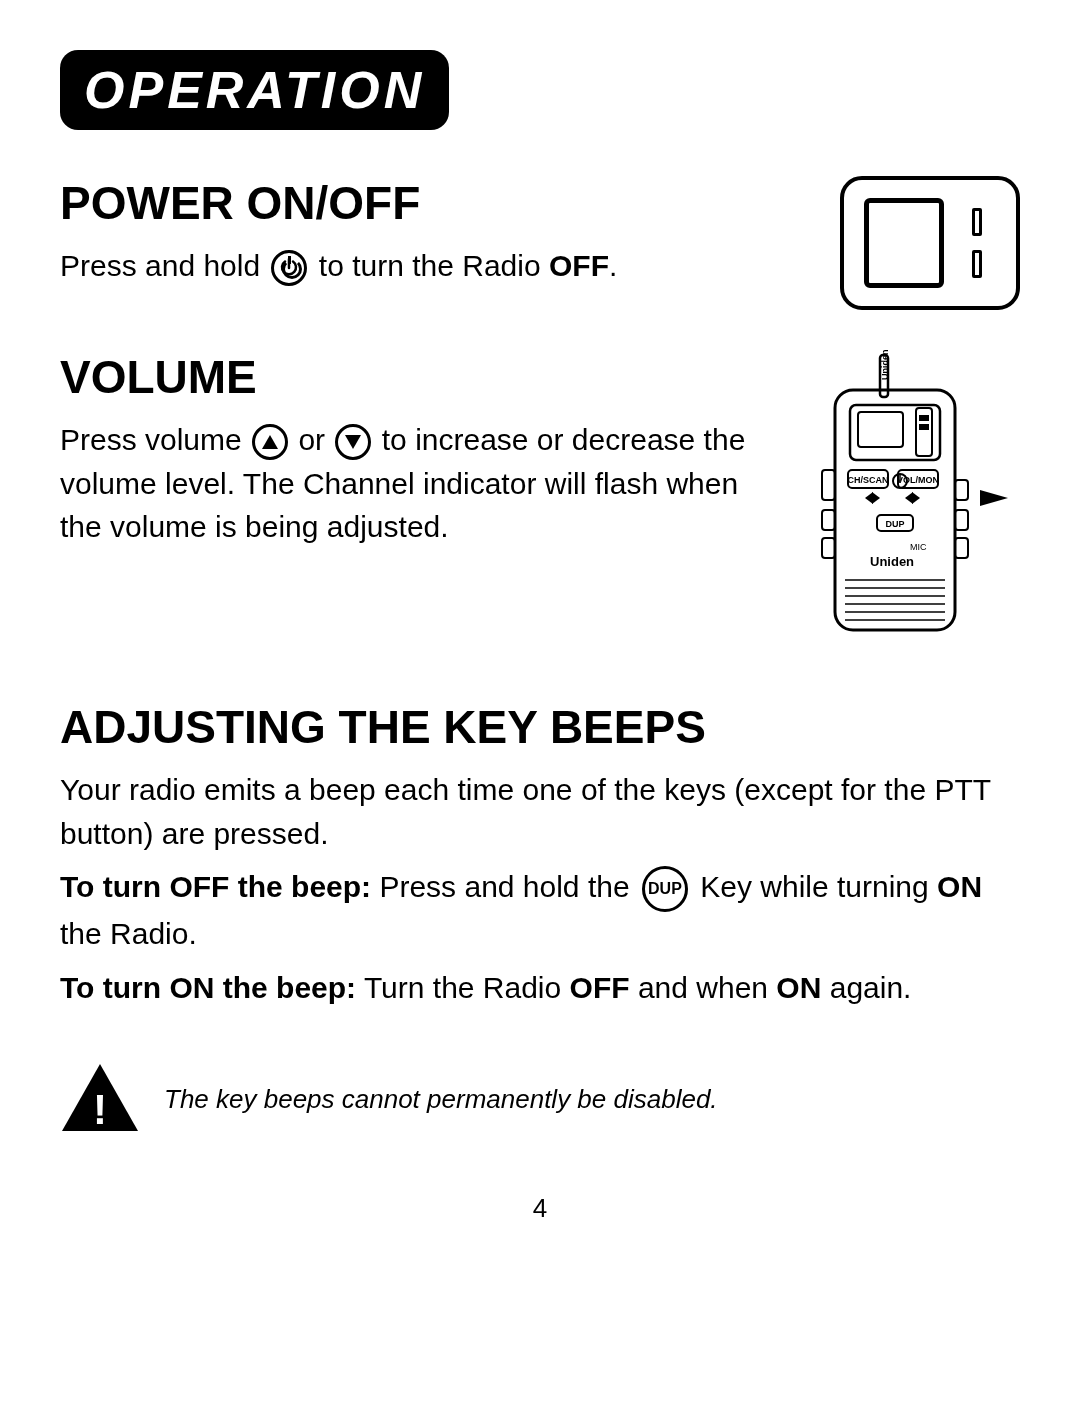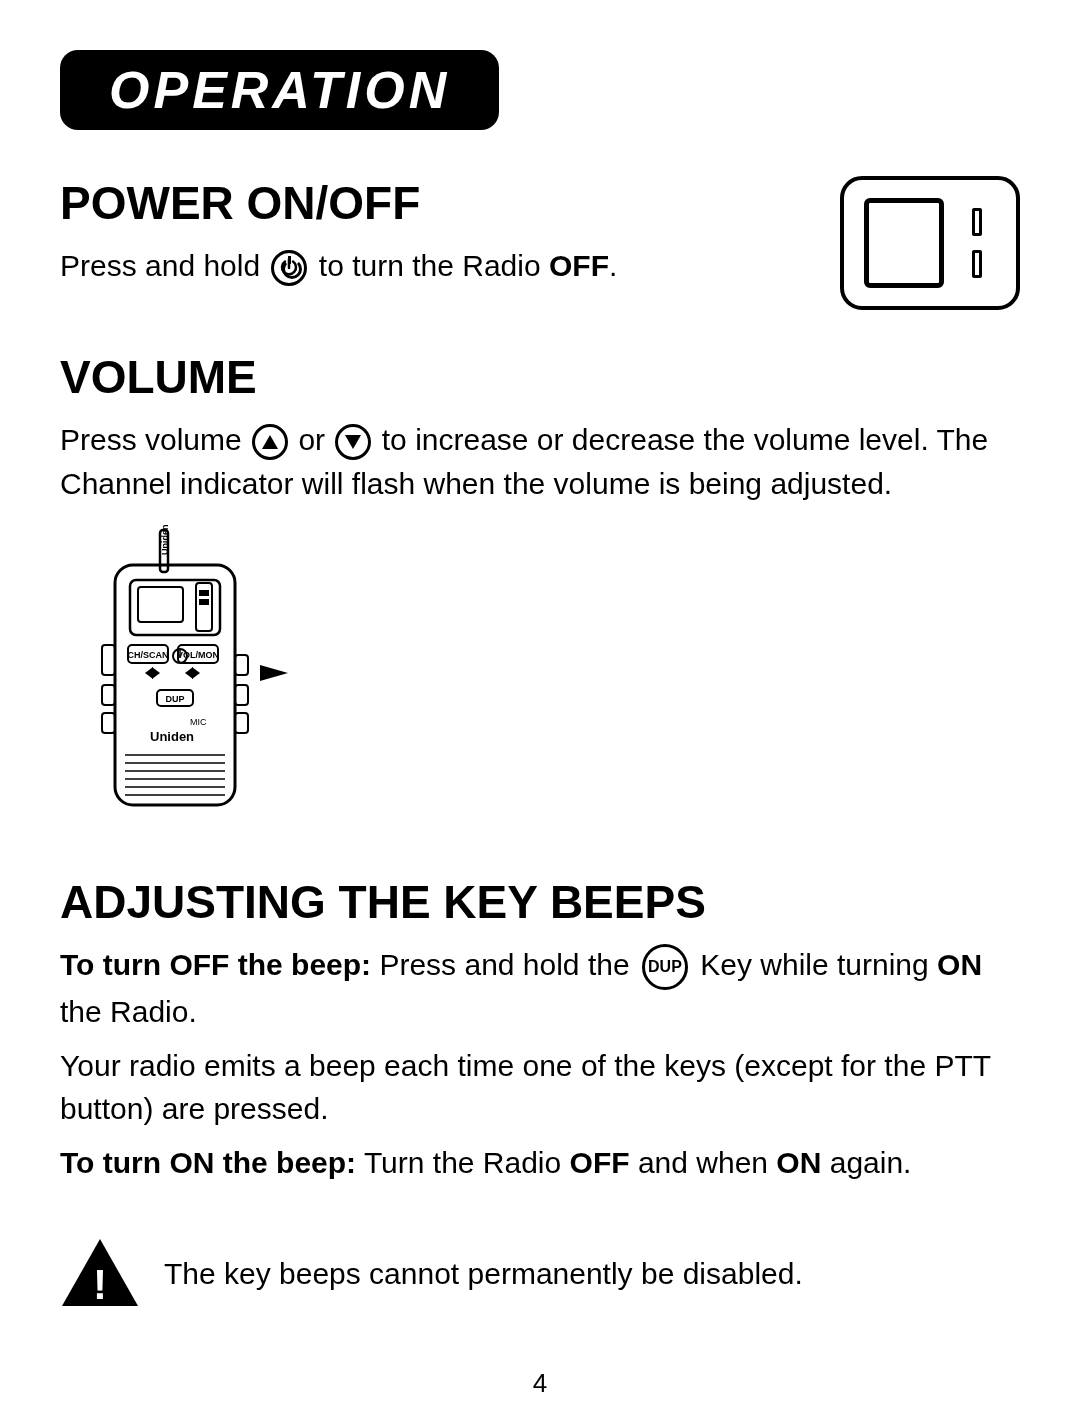--- a/index.html
+++ b/index.html
@@ -10,21 +10,21 @@
       font-family: Arial, Helvetica, sans-serif;
       color: #000000;
       padding: 50px 60px 60px 60px;
     }
 
     
     .operation-header {
       display: inline-block;
       background: #000000;
       border-radius: 18px;
-      padding: 10px 49px;
+      padding: 10px 24px;
       margin-bottom: 36px;
     }
     .operation-header span {
       color: #ffffff;
       font-size: 52px;
       font-weight: 900;
       letter-spacing: 4px;
       text-transform: uppercase;
       font-style: italic;
     }
@@ -91,21 +91,21 @@
     .lcd-digit-small .seg {
       width: 10px;
       height: 28px;
       border: 3px solid #000;
       border-radius: 2px;
     }
 
     
     .volume-section {
       display: flex;
-      flex-direction: column;
+      flex-direction: row;
       align-items: flex-start;
       margin-bottom: 30px;
     }
     .volume-text {
       flex: 1;
     }
     .volume-radio-img {
       flex: 0 0 260px;
       display: flex;
       justify-content: flex-end;
@@ -155,21 +155,22 @@
       gap: 24px;
       margin-top: 40px;
       padding: 4px 0;
     }
     .warning-triangle {
       flex: 0 0 80px;
       width: 80px;
       height: 80px;
     }
     .warning-text {
-      font-size: 30px;
+      font-size: 26px;
+      font-style: italic;
       font-weight: normal;
       line-height: 1.4;
       text-align: right;
     }
 
     
     .page-number {
       text-align: center;
       font-size: 26px;
       margin-top: 50px;
@@ -320,27 +321,27 @@
       <polygon points="200,140 228,148 200,156" fill="#000"></polygon>
 
       <text x="108" y="30" font-size="9" font-family="Arial" transform="rotate(-90, 108, 30)" font-weight="bold">Uniden</text>
     </svg>
   </div>
 </div>
 
 
 <div class="beeps-section">
   <div class="section-title">ADJUSTING THE KEY BEEPS</div>
+  <p class="body-text">Your radio emits a beep each time one of the keys (except for the PTT button) are pressed.</p>
   <p class="body-text">
     <strong><span>To turn OFF the beep:</span></strong>
     <span> Press and hold the </span>
     <span class="dup-icon">DUP</span>
     <span> Key while turning </span><strong>ON</strong><span> the Radio.</span>
   </p>
-  <p class="body-text">Your radio emits a beep each time one of the keys (except for the PTT button) are pressed.</p>
   <p class="body-text">
     <strong><span>To turn ON the beep:</span></strong>
     <span> Turn the Radio </span>
     <strong>OFF</strong>
     <span> and when </span>
     <strong>ON</strong>
     <span> again.</span>
   </p>
 </div>
 

